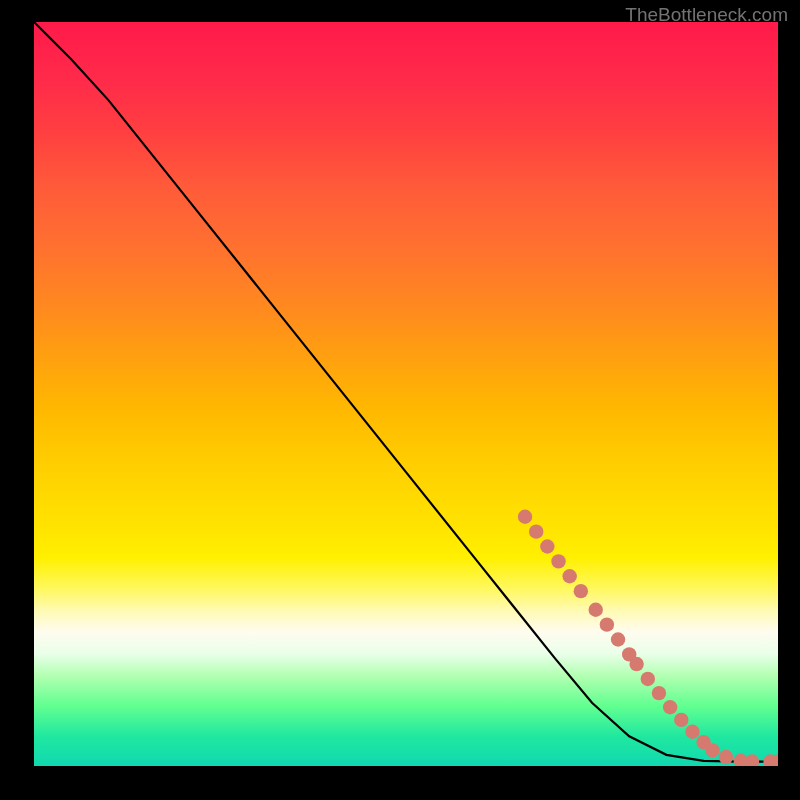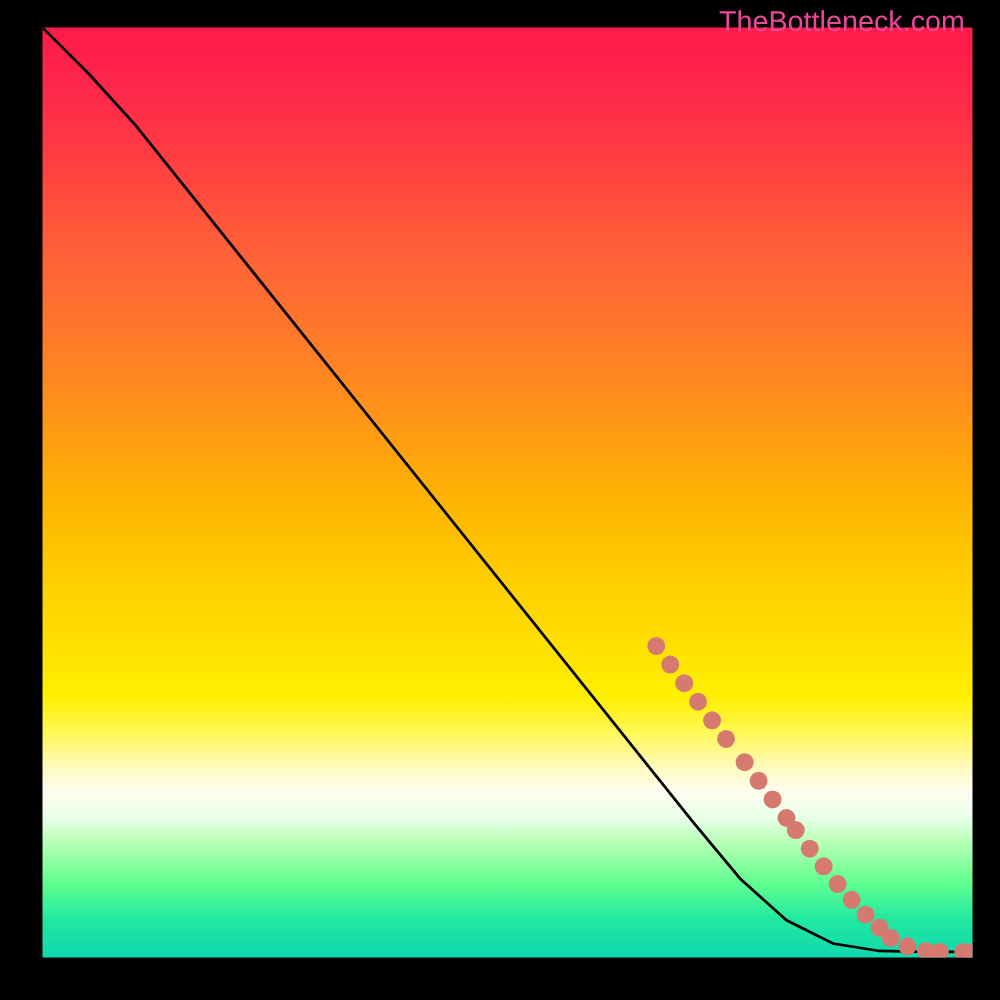--- a/index.html
+++ b/index.html
@@ -6,23 +6,23 @@
   body {
     width: 800px;
     height: 800px;
     background: #000;
     position: relative;
     font-family: Arial, sans-serif;
   }
   .attribution {
     position: absolute;
     top: 4px;
-    right: 28px;
-    color: #ec4899;
-    font-size: 23px;
+    right: 12px;
+    color: #737373;
+    font-size: 19px;
     font-weight: 500;
     z-index: 10;
   }
   .plot-area {
     position: absolute;
     left: 34px;
     top: 22px;
     width: 744px;
     height: 744px;
     background: linear-gradient(to bottom,

